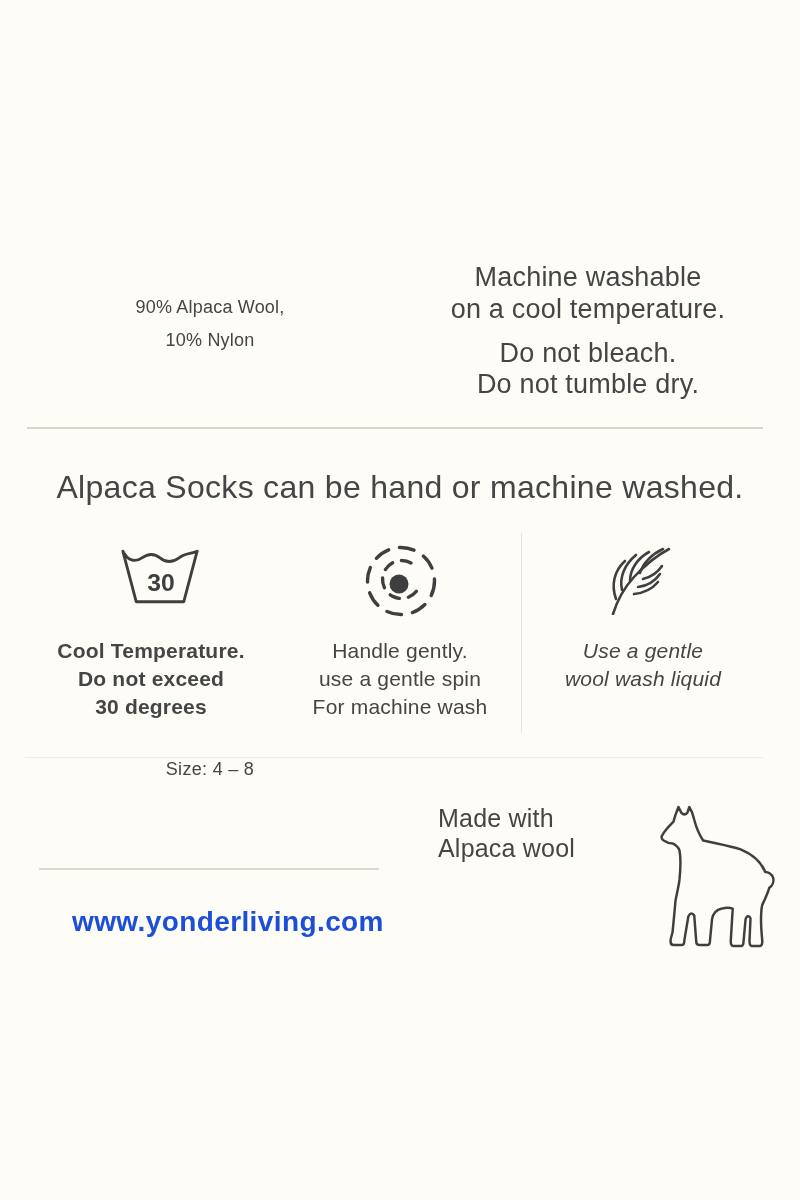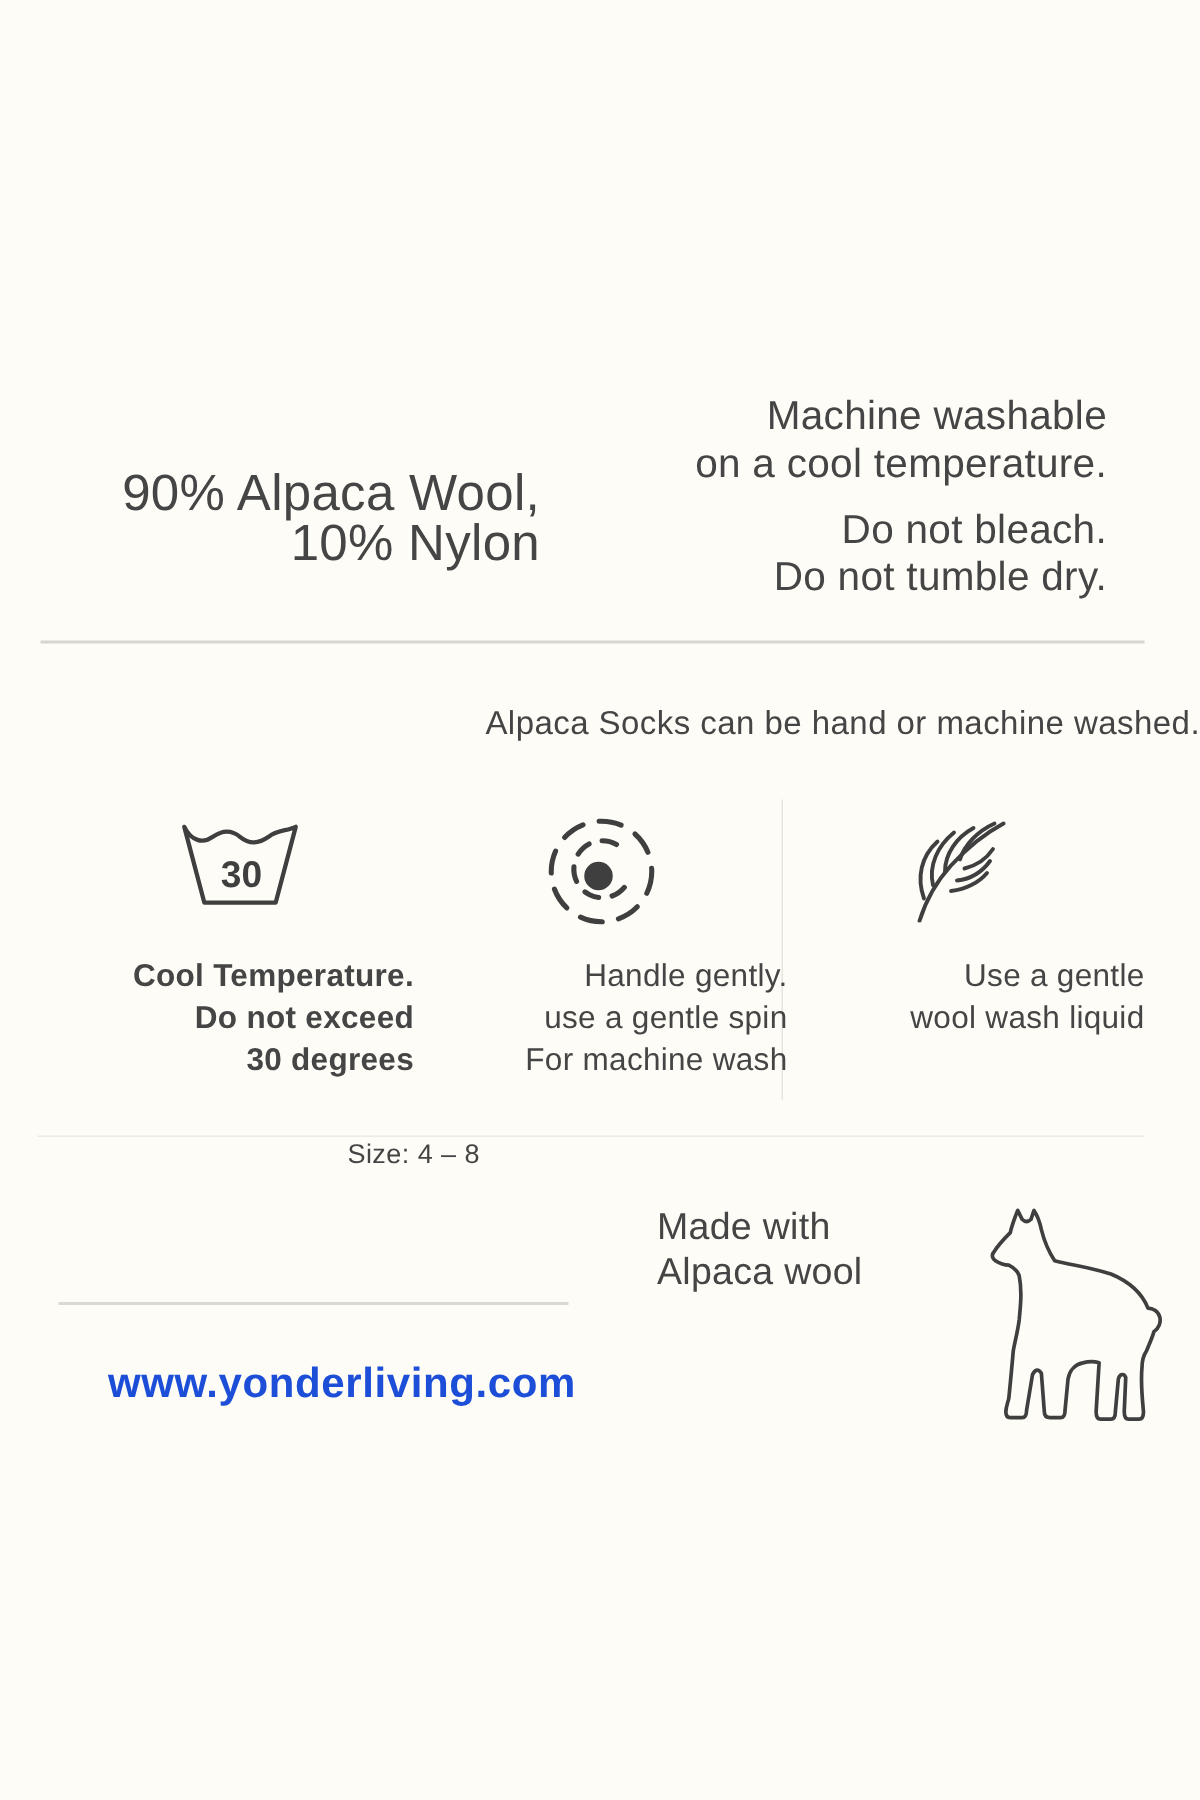--- a/index.html
+++ b/index.html
@@ -10,45 +10,45 @@
   .label-sheet{
     position:relative;
     width:800px;
     height:1200px;
     margin:0 auto;
     background:#fdfcf7;
     color:#454545;
     overflow:hidden;
   }
   .abs{position:absolute;}
-  .center{text-align:right;}
+  .center{text-align:center;}
   .comp-block{
     left:60px; top:291px; width:300px;
-    font-size:34px; line-height:33px; letter-spacing:.2px;margin-top:22px;
+    font-size:18px; line-height:33px; letter-spacing:.2px;
   }
   .wash-block-1{
     left:438px; top:261px; width:300px;
     font-size:27px; line-height:32px; letter-spacing:.2px;
   }
   .wash-block-2{
     left:438px; top:338px; width:300px;
     font-size:27px; line-height:31px; letter-spacing:.2px;
   }
   .divider-1{left:27px; top:427px; width:736px; height:2px; background:#d8d5cf;}
   .care-heading{
     left:0; top:469px; width:800px;
-    font-size:22px; letter-spacing:.3px;
+    font-size:32px; letter-spacing:.3px;
   }
   .icon-tub{left:120px; top:547px;}
   .icon-spin{left:361px; top:541px;}
   .icon-feather{left:601px; top:543px;}
   .caption{font-size:21px; line-height:28px; letter-spacing:.2px; top:637px;}
   .caption-1{left:26px;  width:250px;font-weight:bold;}
   .caption-2{left:275px; width:250px;}
-  .caption-3{left:523px; width:240px;}
+  .caption-3{left:523px; width:240px;font-style:italic;}
   .v-divider{left:521px; top:533px; width:1px; height:200px; background:#e6e4df;}
   .divider-2{left:25px; top:757px; width:738px; height:1px; background:#ecebe5;}
   .size-label{
     left:100px; top:759px; width:220px;
     font-size:18px; letter-spacing:.3px;
   }
   .made-with{
     left:438px; top:803px; width:230px;
     font-size:25px; line-height:30px; letter-spacing:.2px;
   }

